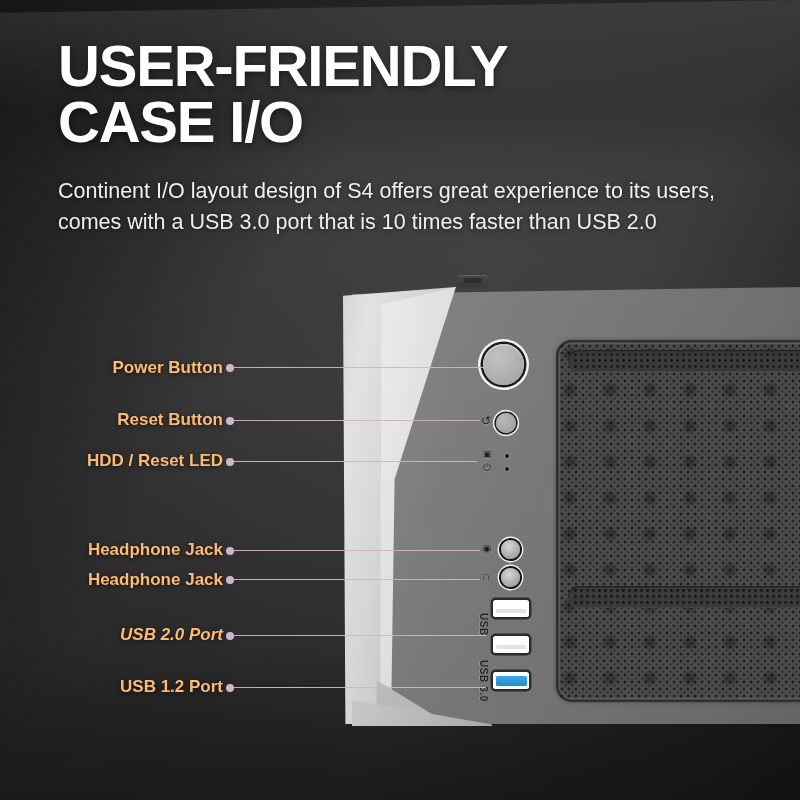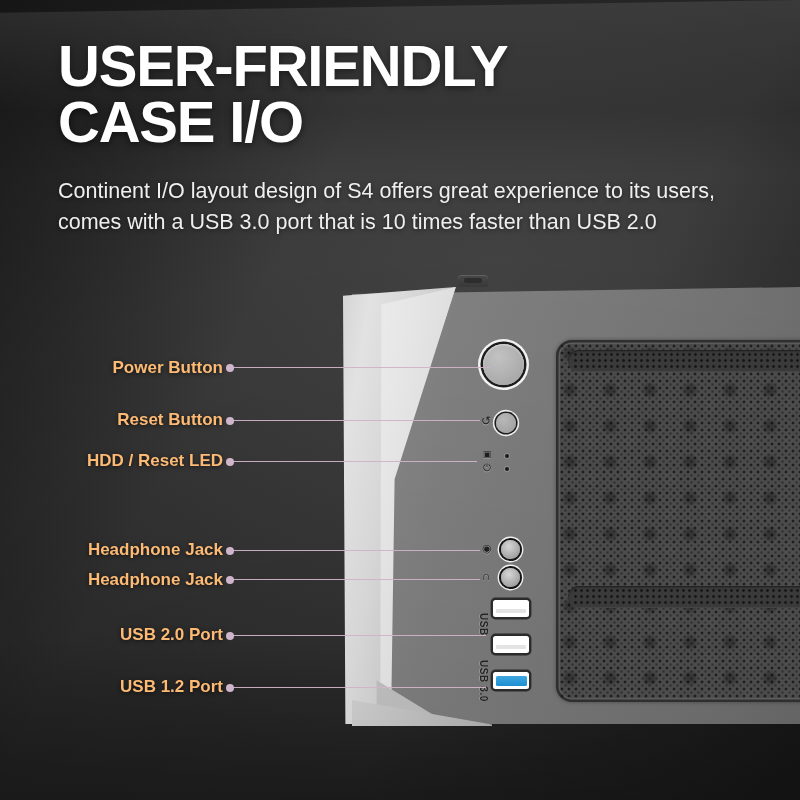--- a/index.html
+++ b/index.html
@@ -373,21 +373,21 @@
     <div class="label" style="top:540px;">Headphone Jack</div>
     <div class="lead" style="left:230px; top:550px; width:250px;">
       <span class="dot"></span>
     </div>
 
     <div class="label" style="top:570px;">Headphone Jack</div>
     <div class="lead" style="left:230px; top:579px; width:250px;">
       <span class="dot"></span>
     </div>
 
-    <div class="label" style="top:625px;">USB 2.0 Port</div>
+    <div class="label" style="top:625px;font-style:italic;">USB 2.0 Port</div>
     <div class="lead" style="left:230px; top:635px; width:256px;">
       <span class="dot"></span>
     </div>
 
     <div class="label" style="top:677px;">USB 1.2 Port</div>
     <div class="lead" style="left:230px; top:687px; width:256px;">
       <span class="dot"></span>
     </div>
 
   </div>

